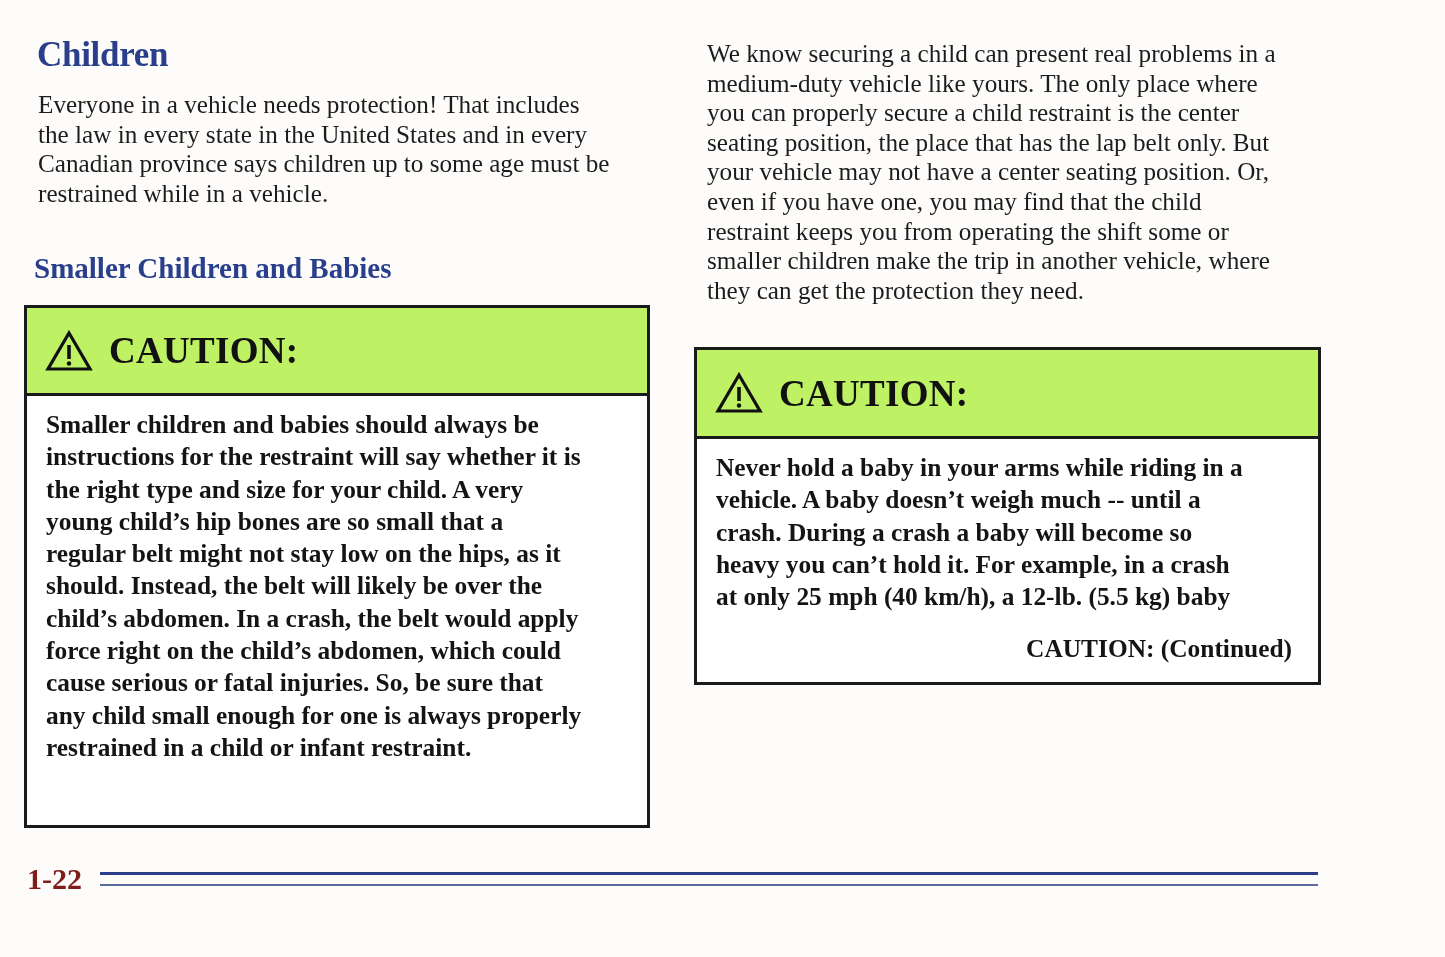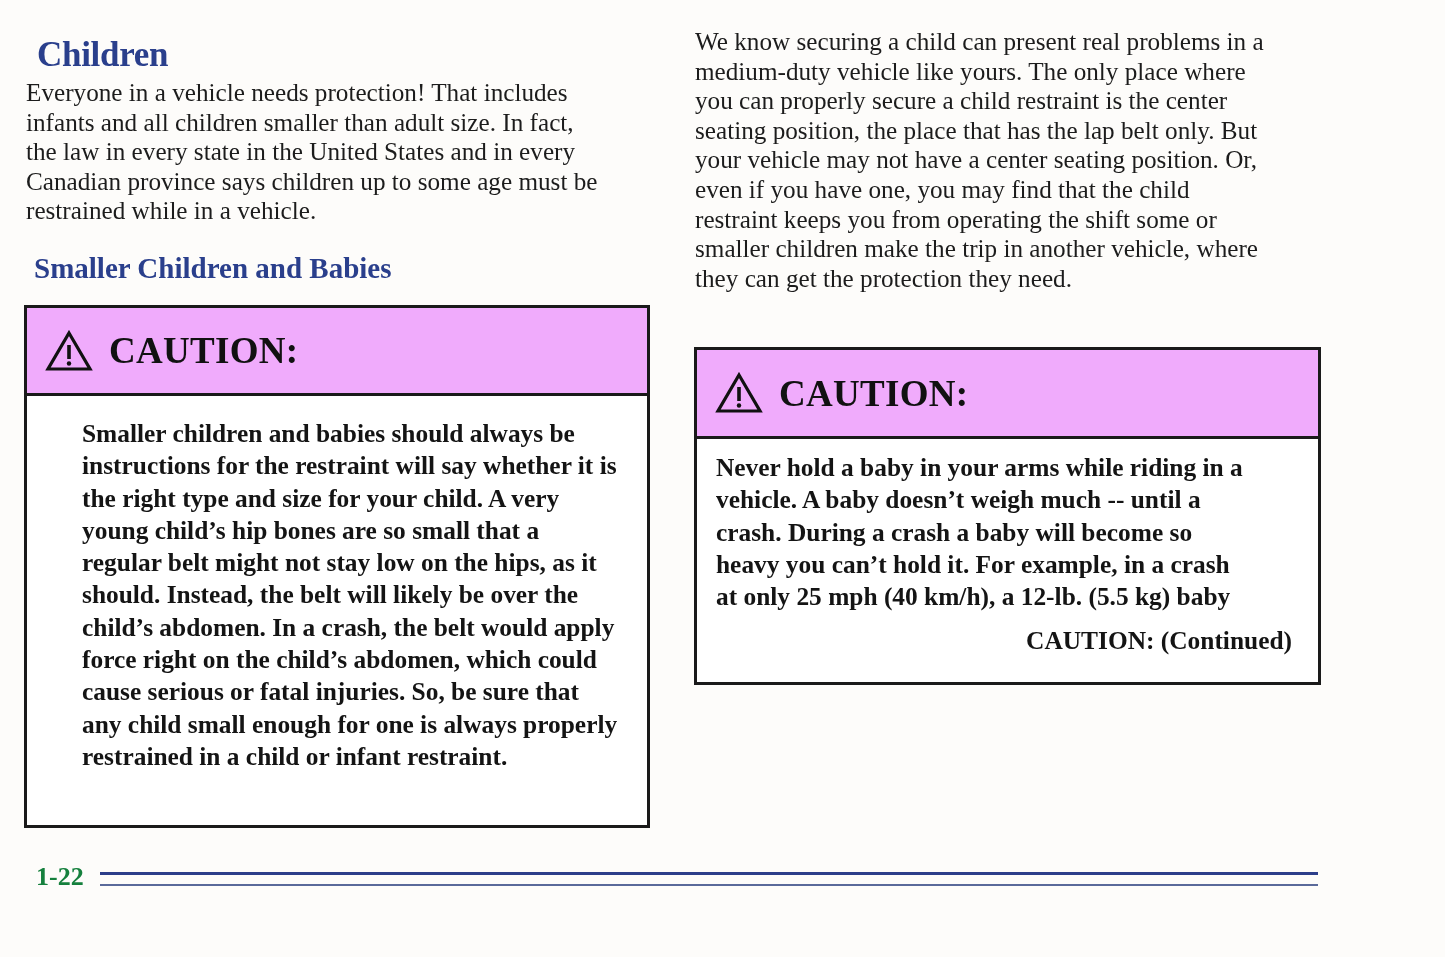--- a/index.html
+++ b/index.html
@@ -8,75 +8,74 @@
     background: #fdfcfa;
     font-family: "Liberation Serif", "DejaVu Serif", serif;
     color: #1a1a1a;
   }
   .abs { position: absolute; }
   .h1 {
     left: 26px; top: 24px; margin: 11px;
     font-size: 35px; font-weight: bold; color: #2a3f8c; letter-spacing: -0.3px;
   }
   .para {
-    font-size: 25.2px; line-height: 29.6px; margin: 0; color: #1c1c1c;
+    font-size: 25.2px; line-height: 29.6px; margin: 12px; color: #1c1c1c;
   }
   .para span { display: block; white-space: nowrap; }
   .h2 {
     left: 26px; top: 244px; margin: 8px;
     font-size: 29px; font-weight: bold; color: #2a3f8c;
   }
   .caution {
     border: 3px solid #1a1a1a; background: #ffffff; box-sizing: border-box;
   }
   .caution-head {
-    background: #f0abfc; border-bottom: 3px solid #1a1a1a;
+    background: #bef264; border-bottom: 3px solid #1a1a1a;
     display: flex; align-items: center; padding-left: 18px; box-sizing: border-box;
   }
   .caution-head svg { width: 48px; height: 42px; margin-right: 16px; }
   .caution-title {
     font-size: 37px; font-weight: bold; color: #111; letter-spacing: 0.3px;
   }
   .caution-body {
     font-size: 25.4px; font-weight: bold; line-height: 32.3px; color: #141414;
     padding-left: 19px;
   }
   .caution-body span { display: block; white-space: nowrap; }
-  .continued { text-align: right; padding-right: 26px; margin-top: 12px; }
+  .continued { text-align: right; padding-right: 26px; margin-top: 20px; }
   .page-num {
-    left: 36px; top: 862px; font-size: 26px; font-weight: bold; color: #15803d;
+    left: 27px; top: 862px; font-size: 30px; font-weight: bold; color: #7f1d1d;
   }
   .rule-thick { left: 100px; top: 872px; width: 1218px; height: 3px; background: #2c3e8a; }
   .rule-thin  { left: 100px; top: 884px; width: 1218px; height: 2px; background: #5a6a9a; }
 </style>
 </head>
 <body>
 
 <h1 class="abs h1">Children</h1>
 
 <div class="abs para" style="left:26px; top:78px;">
   <span>Everyone in a vehicle needs protection! That includes</span>
-  <span>infants and all children smaller than adult size. In fact,</span>
   <span>the law in every state in the United States and in every</span>
   <span>Canadian province says children up to some age must be</span>
   <span>restrained while in a vehicle.</span>
 </div>
 
 <h2 class="abs h2">Smaller Children and Babies</h2>
 
 <div class="abs caution" style="left:24px; top:305px; width:626px; height:523px;">
   <div class="caution-head" style="height:88px;">
     <svg viewBox="0 0 48 42">
       <polygon points="24,3 45,39 3,39" fill="none" stroke="#111" stroke-width="3.2" stroke-linejoin="miter"></polygon>
       <rect x="22.2" y="15" width="3.6" height="14" fill="#111"></rect>
       <circle cx="24" cy="33.5" r="2.2" fill="#111"></circle>
     </svg>
     <span class="caution-title">CAUTION:</span>
   </div>
-  <div class="caution-body" style="padding-top:21px;margin-left:36px;">
+  <div class="caution-body" style="padding-top:12px;">
     <span>Smaller children and babies should always be</span>
     <span>instructions for the restraint will say whether it is</span>
     <span>the right type and size for your child. A very</span>
     <span>young child’s hip bones are so small that a</span>
     <span>regular belt might not stay low on the hips, as it</span>
     <span>should. Instead, the belt will likely be over the</span>
     <span>child’s abdomen. In a crash, the belt would apply</span>
     <span>force right on the child’s abdomen, which could</span>
     <span>cause serious or fatal injuries. So, be sure that</span>
     <span>any child small enough for one is always properly</span>

